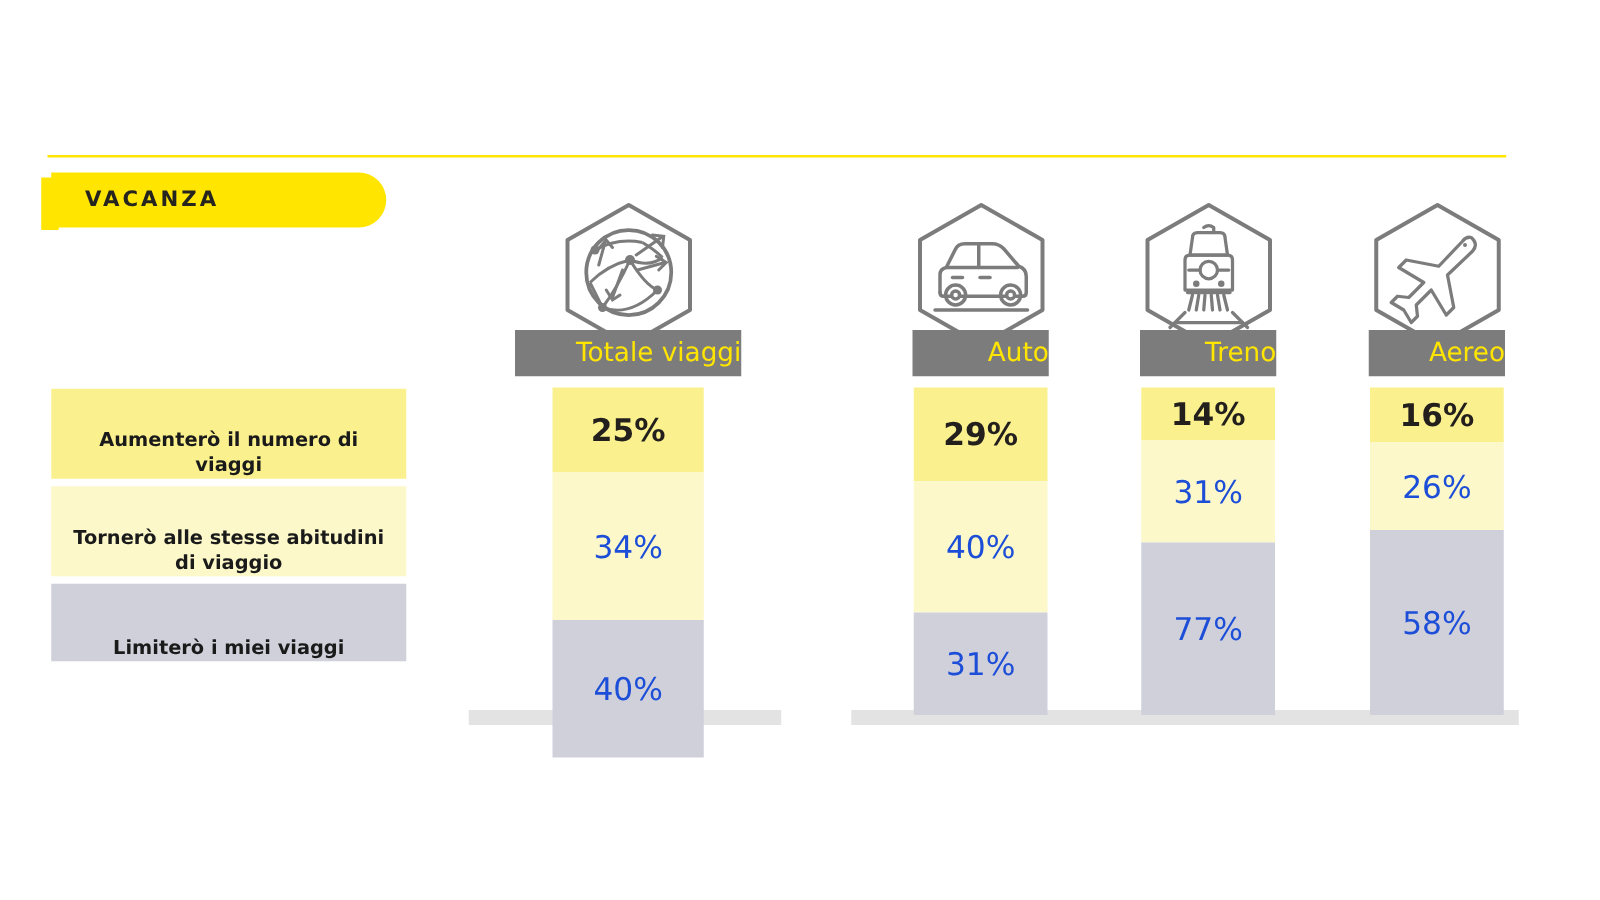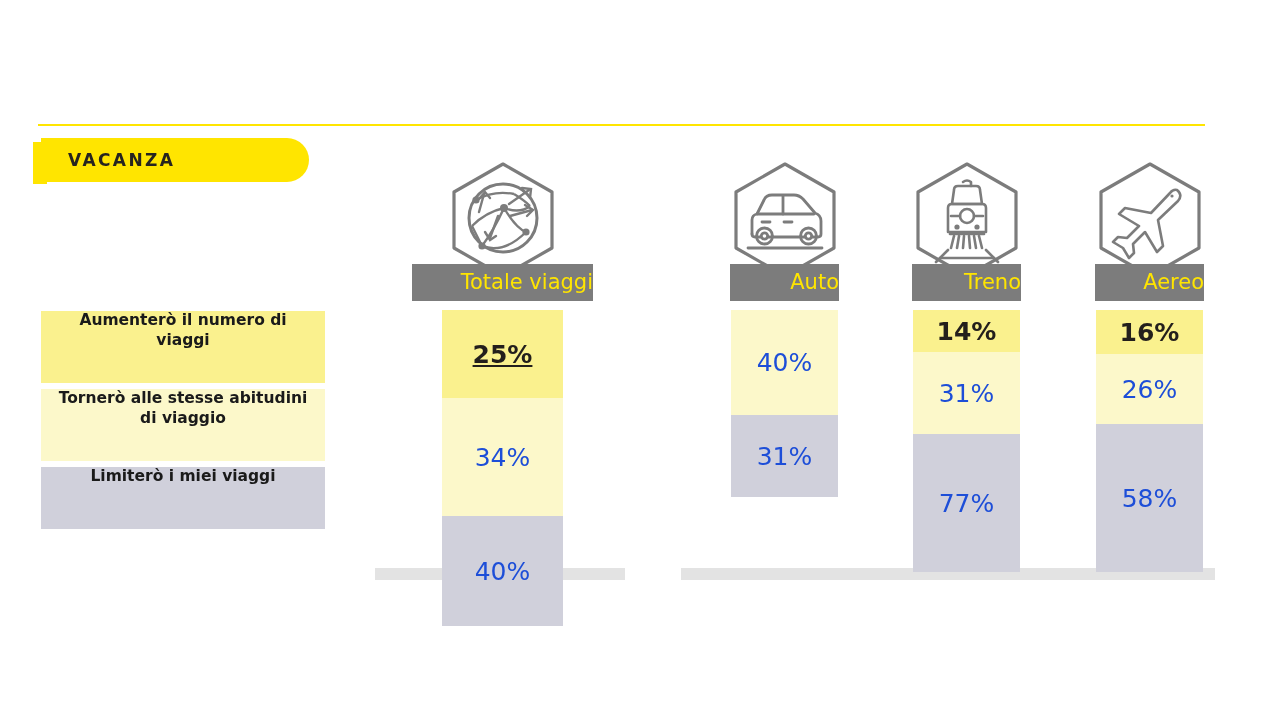--- a/index.html
+++ b/index.html
@@ -74,21 +74,21 @@
   #legend {
     position: absolute;
     left: 41px;
     top: 311px;
     width: 284px;
   }
   .legend-chip {
     width: 284px;
     box-sizing: border-box;
     display: flex;
-    align-items: flex-start;
+    align-items: flex-end;
     justify-content: center;
     text-align: center;
     color: #1a1a1a;
     font-size: 15.5px;
     font-weight: bold;
     line-height: 1.28;
     padding: 0 10px;
   }
   .legend-chip.c0 { height: 72px; background: #FAF18E; margin-bottom: 6px; }
   .legend-chip.c1 { height: 72px; background: #FCF8CA; margin-bottom: 6px; }
@@ -230,21 +230,21 @@
             <path d="M39 72 L44 80 L50 76"></path>
           <path d="M33 52 L38 34"></path>
             <path d="M33 39 L39 32 L44 38"></path>
         </g>
       </svg>
     </div>
     <div class="col-header">
       <span class="col-header-text">Totale viaggi</span>
     </div>
     <div class="stack">
-      <div class="seg s0" style="height:88px;text-decoration:underline;">
+      <div class="seg s0" style="height:68px;">
         <span class="seg-label">25%</span>
       </div>
       <div class="seg s1" style="height:118px;">
         <span class="seg-label">34%</span>
       </div>
       <div class="seg s2" style="height:110px;">
         <span class="seg-label">40%</span>
       </div>
     </div>
   </div>
@@ -266,20 +266,23 @@
           <circle cx="36.5" cy="76" r="3.2"></circle>
           <circle cx="80.5" cy="76" r="3.2"></circle>
           <path d="M20 88 L94 88"></path>
         </g>
       </svg>
     </div>
     <div class="col-header">
       <span class="col-header-text">Auto</span>
     </div>
     <div class="stack">
+      <div class="seg s0" style="height:75px;">
+        <span class="seg-label">29%</span>
+      </div>
       <div class="seg s1" style="height:105px;">
         <span class="seg-label">40%</span>
       </div>
       <div class="seg s2" style="height:82px;">
         <span class="seg-label">31%</span>
       </div>
     </div>
   </div>
 
   <div class="column" id="col-2">

